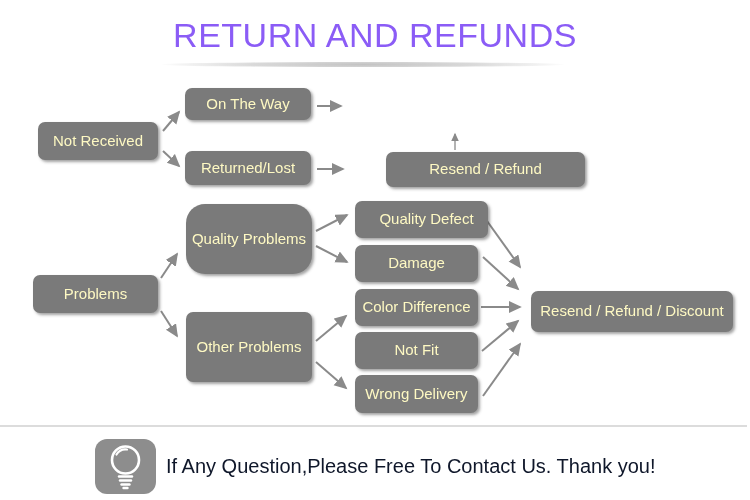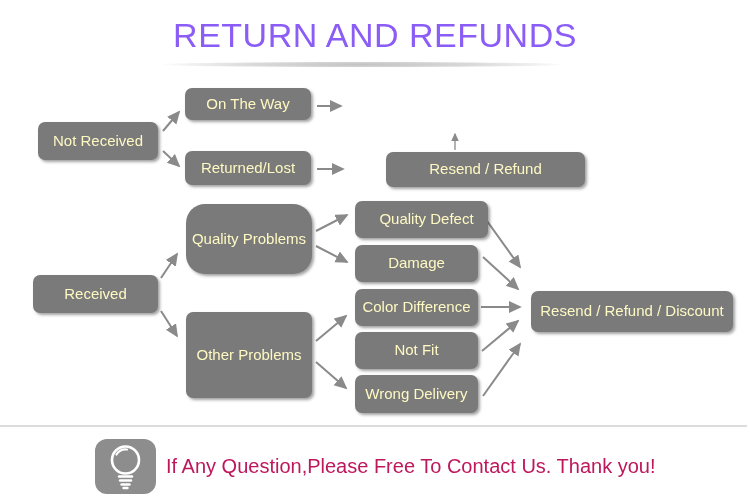--- a/index.html
+++ b/index.html
@@ -62,21 +62,21 @@
     background: #8d8d8d;
     border-radius: 12px;
   }
   .footer-message {
     position: absolute;
     left: 166px; top: 440px;
     height: 52px;
     display: flex;
     align-items: center;
     font-size: 20px;
-    color: #be185d;
+    color: #0f172a;
     white-space: nowrap;
   }
 </style>
 </head>
 <body>
 
 <div class="stage">
 
   <div class="page-title">RETURN AND REFUNDS</div>
   <div class="title-underline"></div>
@@ -105,23 +105,23 @@
       <line x1="482" y1="351" x2="518" y2="321" marker-end="url(#ah)"></line>
       <line x1="483" y1="396" x2="520" y2="344" marker-end="url(#ah)"></line>
     </g>
   </svg>
 
   <div class="node" style="left:38px; top:122px; width:120px; height:38px;">Not Received</div>
   <div class="node" style="left:185px; top:88px; width:126px; height:32px;">On The Way</div>
   <div class="node" style="left:185px; top:151px; width:126px; height:34px;">Returned/Lost</div>
   <div class="node" style="left:358px; top:152px; width:199px; height:35px;margin-left:28px;">Resend / Refund</div>
 
-  <div class="node" style="left:33px; top:275px; width:125px; height:38px;">Received</div>
+  <div class="node" style="left:33px; top:275px; width:125px; height:38px;">Problems</div>
   <div class="node" style="left:186px; top:204px; width:126px; height:70px;border-radius:19px;">Quality Problems</div>
-  <div class="node" style="left:186px; top:312px; width:126px; height:86px;">Other Problems</div>
+  <div class="node" style="left:186px; top:312px; width:126px; height:70px;">Other Problems</div>
 
   <div class="node" style="left:355px; top:201px; width:123px; height:37px;padding-left:10px;">Quality Defect</div>
   <div class="node" style="left:355px; top:245px; width:123px; height:37px;">Damage</div>
   <div class="node" style="left:355px; top:332px; width:123px; height:37px;">Not Fit</div>
   <div class="node" style="left:355px; top:289px; width:123px; height:37px;">Color Difference</div>
   <div class="node" style="left:355px; top:375px; width:123px; height:38px;">Wrong Delivery</div>
 
   <div class="node" style="left:531px; top:291px; width:202px; height:41px;text-align:center;">Resend / Refund / Discount</div>
 
   <div class="footer-divider"></div>

